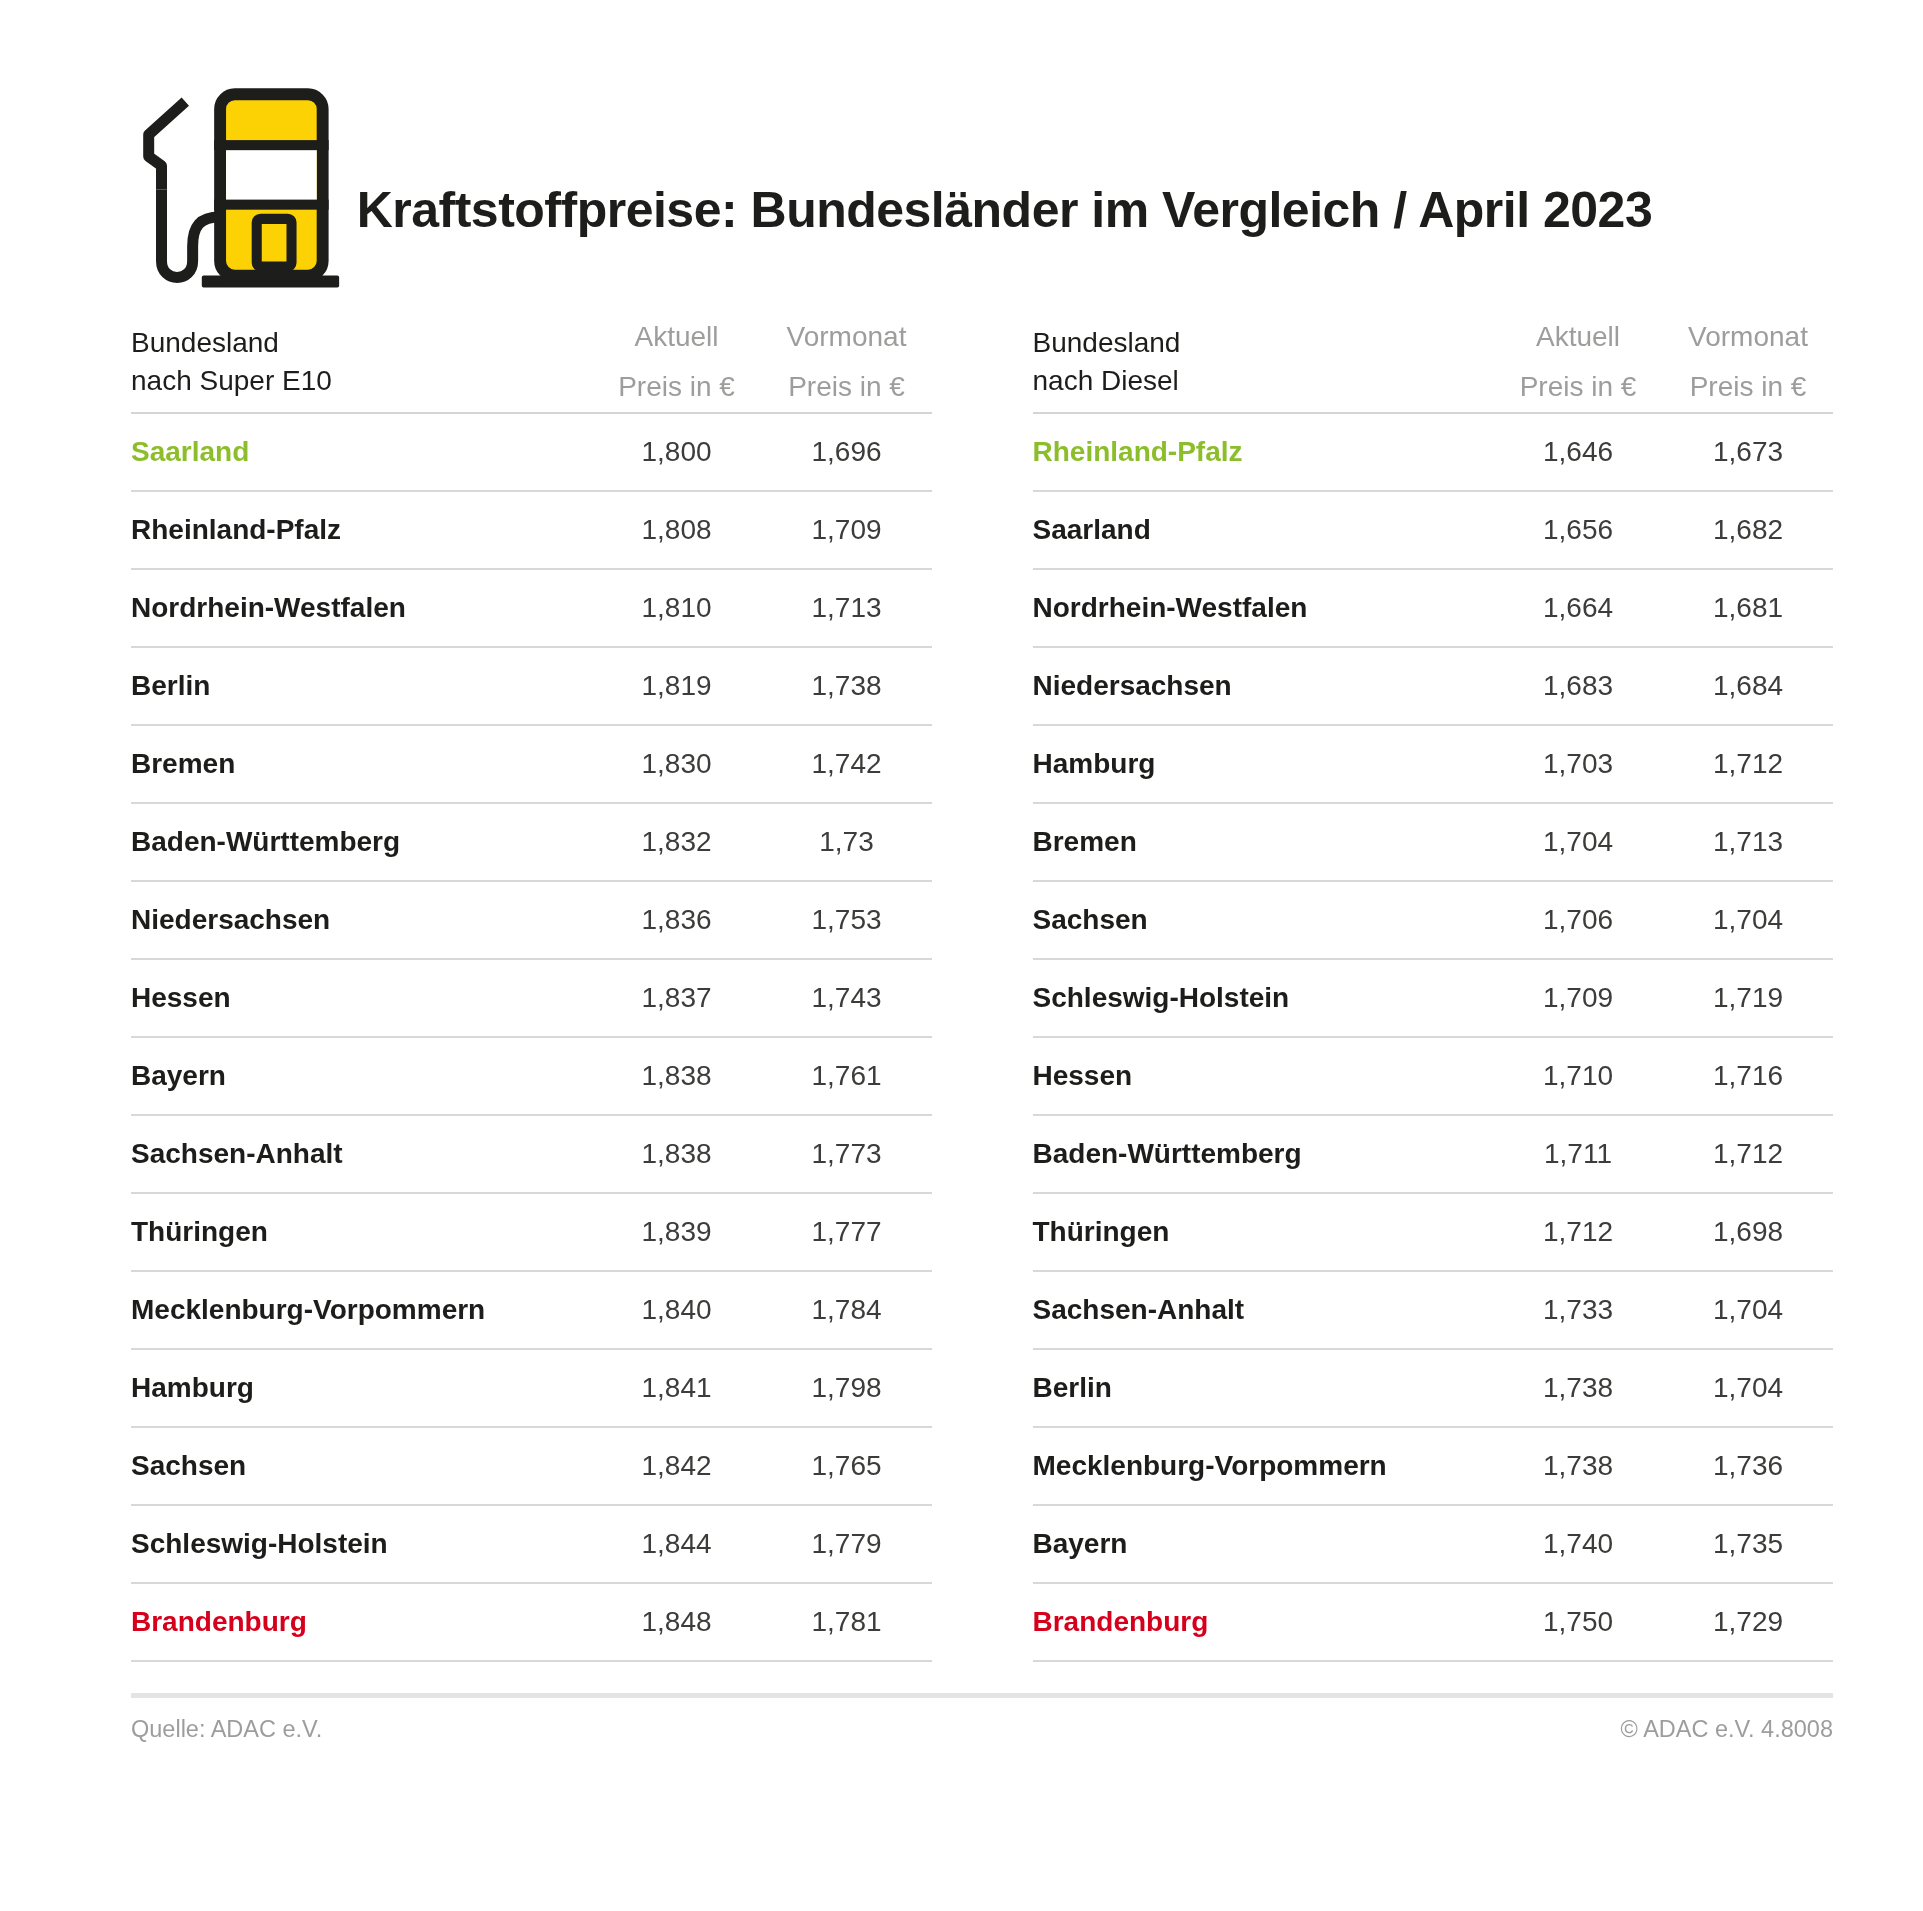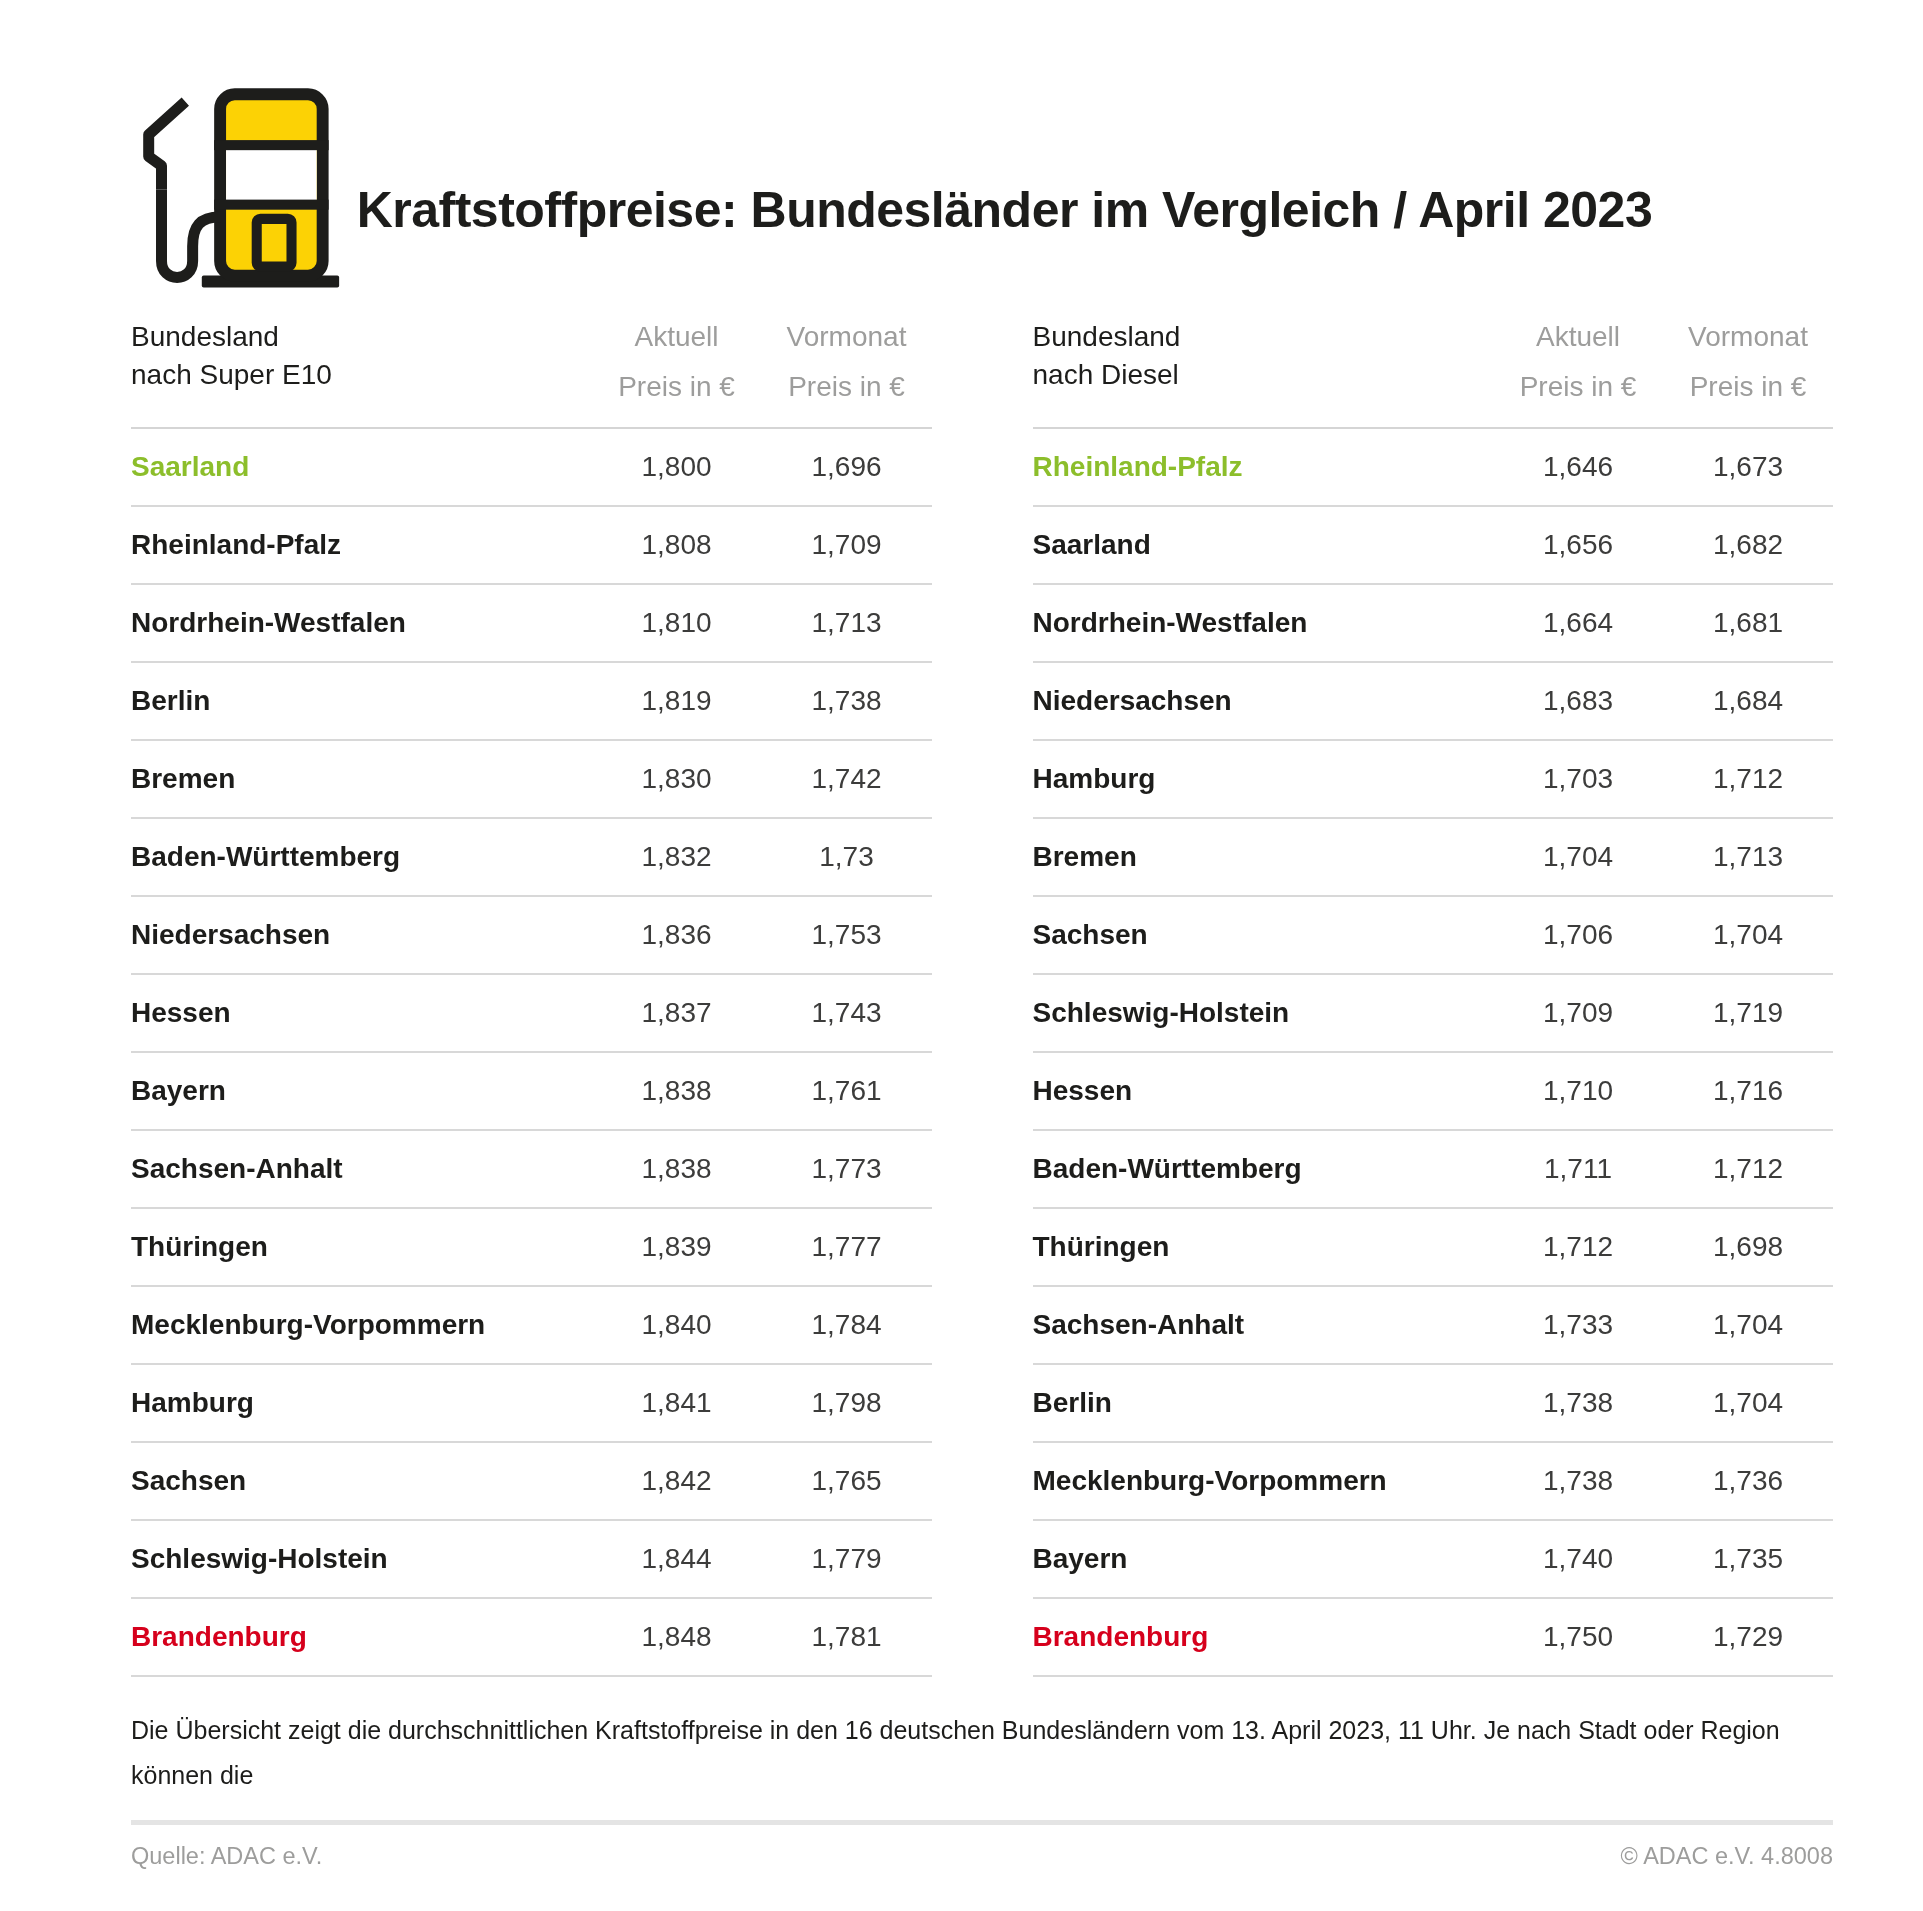--- a/index.html
+++ b/index.html
@@ -6,21 +6,21 @@
   .page{
     width:1923px;height:1911px;background:#ffffff;box-sizing:border-box;
     padding:87px 90px 0 131px;
     font-family:"Liberation Sans",sans-serif;color:#1d1d1b;overflow:hidden;
   }
   .header{display:flex;align-items:center;gap:12.7px;}
   .pump-icon{flex:0 0 auto;}
   .title{font-size:50px;font-weight:bold;margin:40px 0 0 0;letter-spacing:-0.5px;color:#1d1d1b;}
   .tables{display:flex;gap:101px;margin-top:25px;}
   .price-table{flex:1;min-width:0;}
-  .thead{display:flex;border-bottom:2.7px solid #d5d5d5;padding-bottom:21px;}
+  .thead{display:flex;border-bottom:2.7px solid #d5d5d5;padding-bottom:6px;align-items:center;}
   .thead .name-col{flex:1;font-size:28px;line-height:38px;color:#1d1d1b;}
   .thead .name-col strong{font-weight:normal;}
   .col-num{width:170px;text-align:center;font-size:28px;line-height:38px;color:#9d9d9c;display:flex;flex-direction:column;gap:12px;}
   .row{display:flex;align-items:center;height:76px;border-bottom:2.7px solid #d8d8d8;}
   .cell.state{flex:1;font-weight:bold;font-size:28px;color:#1d1d1b;}
   .cell.num{width:170px;text-align:center;font-size:28px;color:#3c3c3b;}
   .state.green{color:#8CBE2B;}
   .state.red{color:#D6001C;}
   .footnote{margin-top:31px;font-size:25px;line-height:45px;color:#1d1d1b;}
   .divider{height:5.4px;background:#e4e4e4;margin-top:22px;}
@@ -277,21 +277,20 @@
     <div class="cell state red">Brandenburg</div>
     <div class="cell num aktuell">1,750</div>
     <div class="cell num vormonat">1,729</div>
   </div>
 </div>
     </section>
 
   </main>
 
   <div class="footnote">
-    <div>Die Übersicht zeigt die durchschnittlichen Kraftstoffpreise in den 16 deutschen Bundesländern vom 13. April 2023, 11 Uhr. Je nach Stadt oder Region können die</div>
   </div>
 
   <div class="divider"></div>
 
   <footer class="footer">
     <span>Quelle: ADAC e.V.</span>
     <span>© ADAC e.V. 4.8008</span>
   </footer>
 
 </div>

